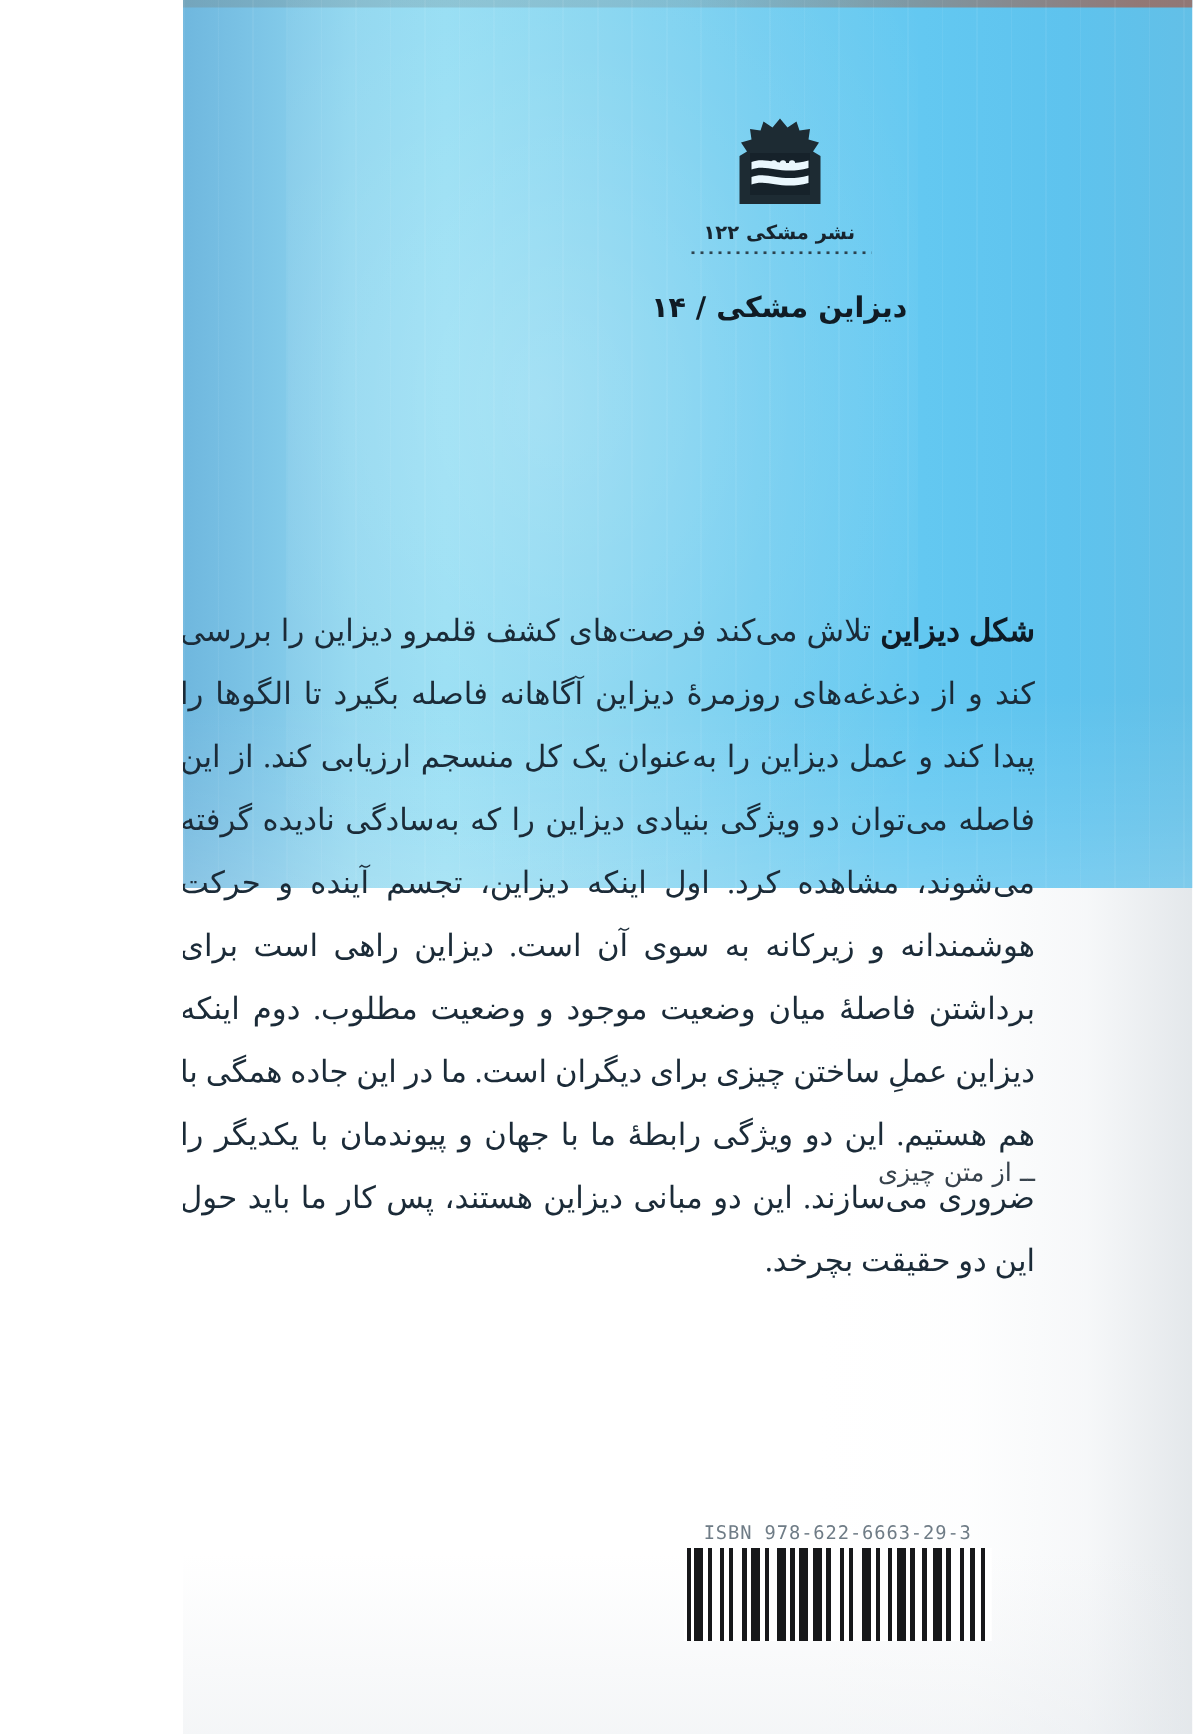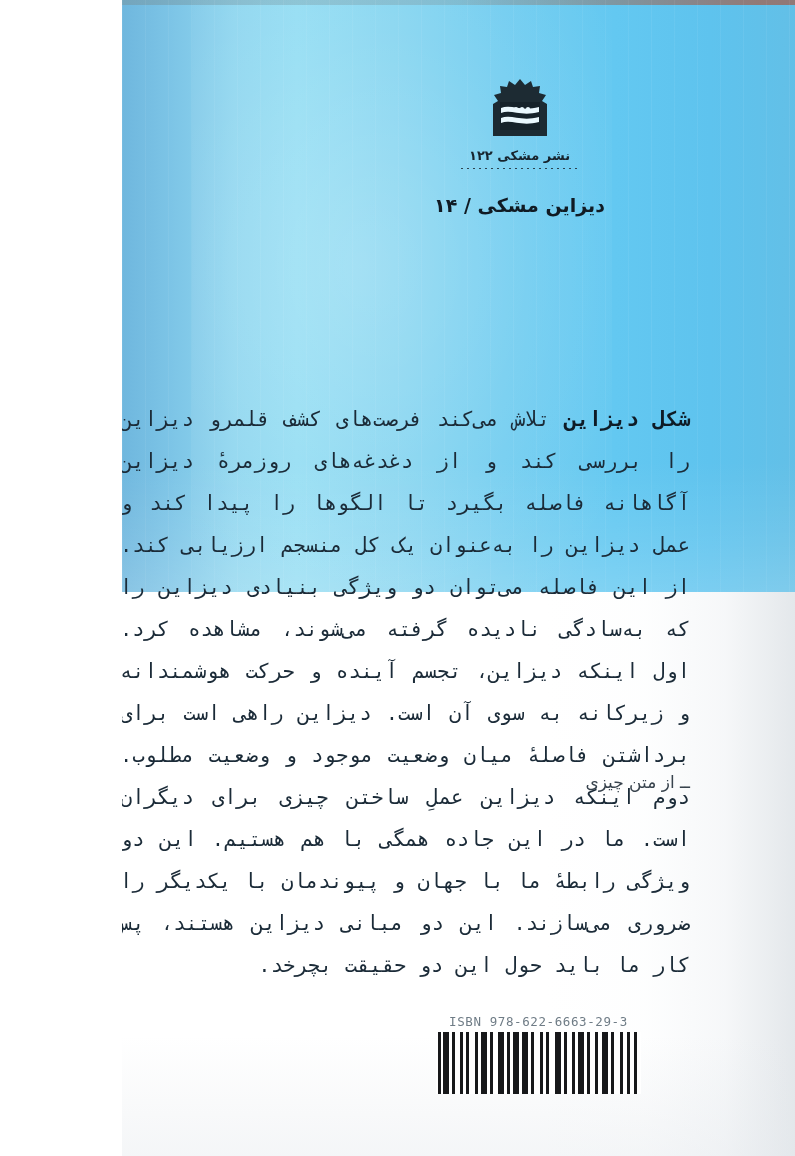--- a/index.html
+++ b/index.html
@@ -154,42 +154,42 @@
     position: absolute;
     right: 105px;
     top: 400px;
     width: 570px;
     direction: rtl;
     text-align: justify;
     text-align-last: right;
     font-size: 20.5px;
     line-height: 42px;
     color: #1b2b38;
-    font-family: Liberation Mono, monospace;
+    font-family: Liberation Serif, serif;
   }
   .blurb .title-em {
     font-weight: bold;
     color: #0e1b26;
   }
   .blurb p {
     margin: 0;
   }
   .attribution {
     position: absolute;
     right: 105px;
     top: 772px;
     direction: rtl;
     font-size: 17px;
     color: #38434d;
   }
 
   
   .barcode-block {
     position: absolute;
-    left: 314px;
+    left: 334px;
     top: 1014px;
     width: 205px;
   }
   .isbn-text {
     font-family: "DejaVu Sans Mono", "Liberation Mono", monospace;
     font-size: 12.5px;
     letter-spacing: 0.6px;
     color: #6f7c86;
     text-align: center;
     direction: ltr;

